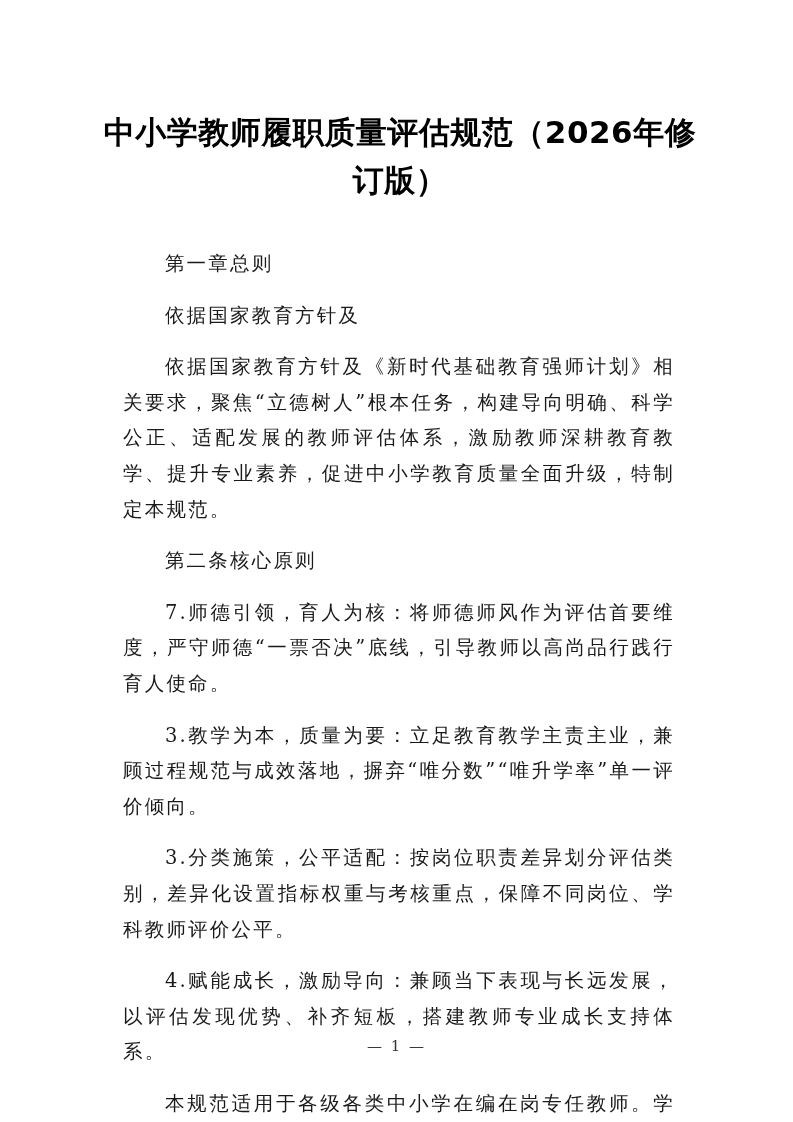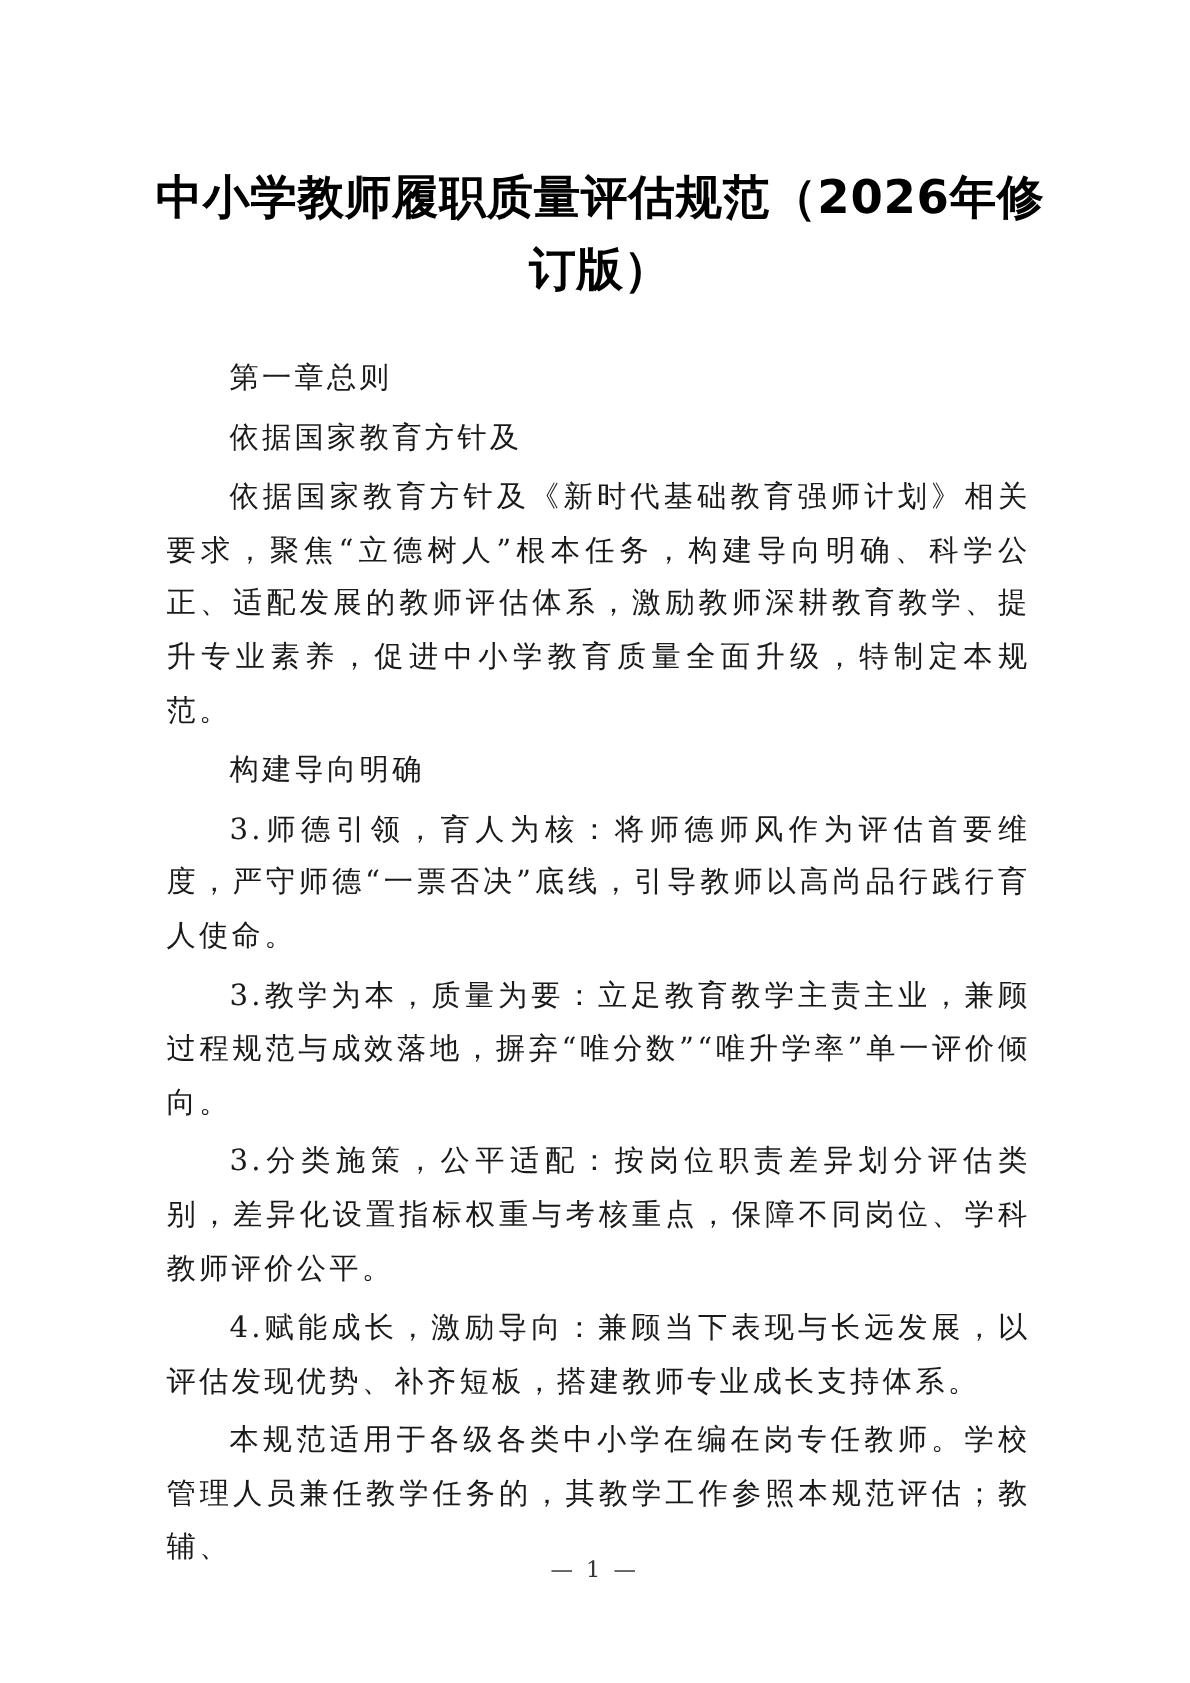--- a/index.html
+++ b/index.html
@@ -40,21 +40,21 @@
       left: 107px;
       top: 230px;
       width: 584px;
       font-size: 19.5px;
       line-height: 35.6px;
       color: #1a1a1a;
       text-align: justify;
       letter-spacing: 2.2px;
     }
     .para {
-      margin: 4px;
+      margin: 16px;
       text-indent: 2.15em;
     }
     .page-number {
       position: absolute;
       left: 0;
       width: 793px;
       top: 1037px;
       text-align: center;
       font-size: 15px;
       color: #333333;
@@ -64,22 +64,22 @@
 </head>
 <body>
 
 <div class="page">
   <div class="title">中小学教师履职质量评估规范（2026年修订版）</div>
 
   <div class="body-text">
     <p class="para">第一章总则</p>
     <p class="para">依据国家教育方针及</p>
     <p class="para">依据国家教育方针及《新时代基础教育强师计划》相关要求，聚焦“立德树人”根本任务，构建导向明确、科学公正、适配发展的教师评估体系，激励教师深耕教育教学、提升专业素养，促进中小学教育质量全面升级，特制定本规范。</p>
-    <p class="para">构建导向明确</p>
-    <p class="para">3.师德引领，育人为核：将师德师风作为评估首要维度，严守师德“一票否决”底线，引导教师以高尚品行践行育人使命。</p>
+    <p class="para">第二条核心原则</p>
+    <p class="para">7.师德引领，育人为核：将师德师风作为评估首要维度，严守师德“一票否决”底线，引导教师以高尚品行践行育人使命。</p>
     <p class="para">3.教学为本，质量为要：立足教育教学主责主业，兼顾过程规范与成效落地，摒弃“唯分数”“唯升学率”单一评价倾向。</p>
     <p class="para">3.分类施策，公平适配：按岗位职责差异划分评估类别，差异化设置指标权重与考核重点，保障不同岗位、学科教师评价公平。</p>
     <p class="para">4.赋能成长，激励导向：兼顾当下表现与长远发展，以评估发现优势、补齐短板，搭建教师专业成长支持体系。</p>
     <p class="para">本规范适用于各级各类中小学在编在岗专任教师。学校管理人员兼任教学任务的，其教学工作参照本规范评估；教辅、</p>
   </div>
 
   <div class="page-number">— 1 —</div>
 </div>
 
 </body></html>

